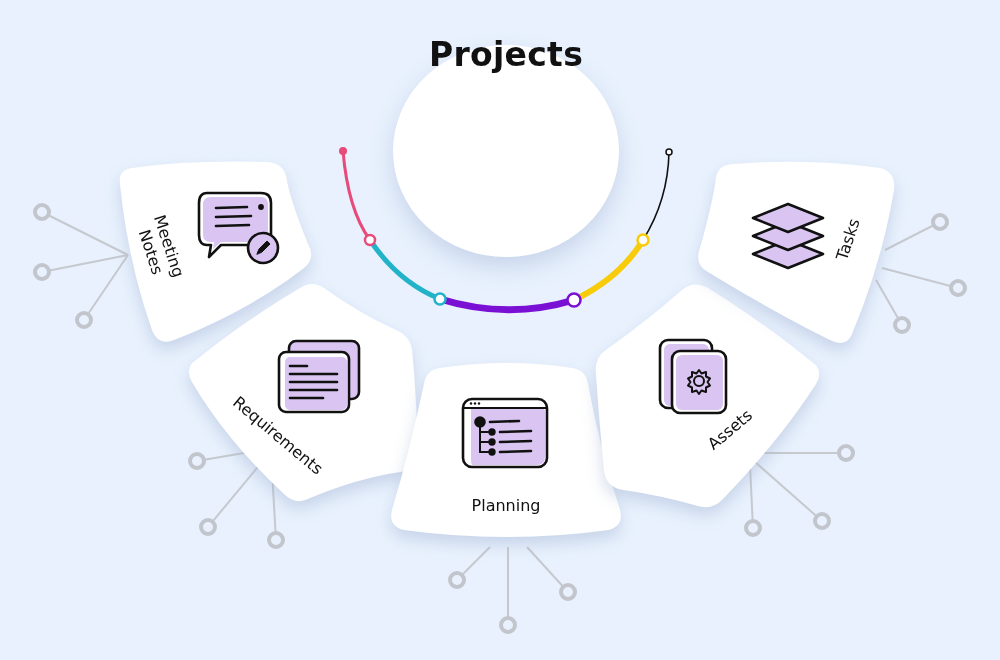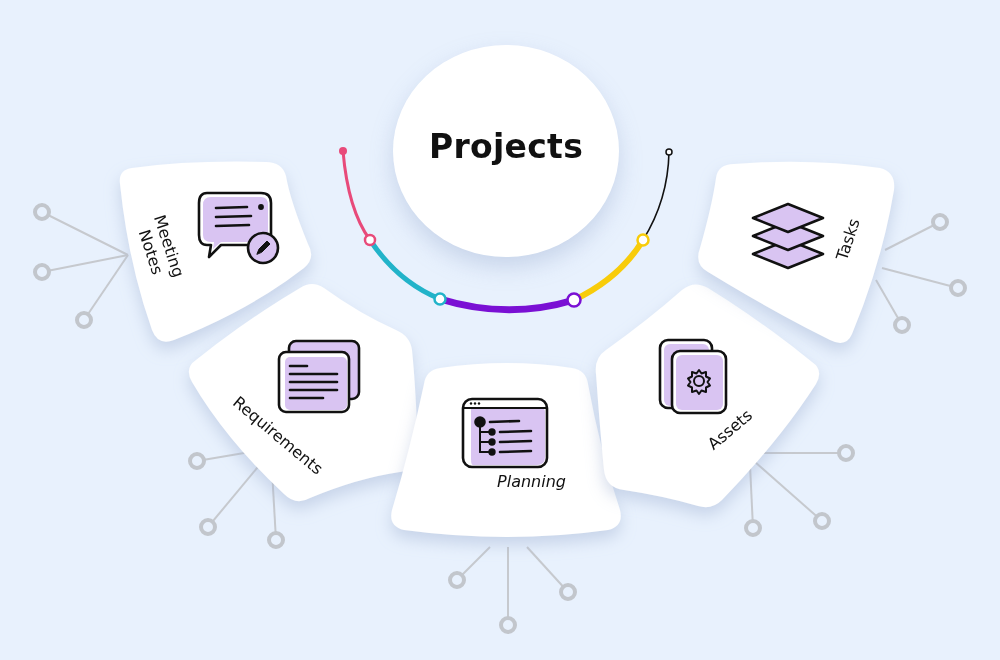--- a/index.html
+++ b/index.html
@@ -7,21 +7,21 @@
     width: 1000px; height: 660px; overflow: hidden;
     background: #e8f1fd;
     font-family: "DejaVu Sans", sans-serif;
     position: relative;
   }
   #diagram { position: absolute; left: 0; top: 0; width: 1000px; height: 660px; }
   .hub {
     position: absolute; left: 393px; top: 45px; width: 226px; height: 212px;
     border-radius: 50%; background: #ffffff;
     box-shadow: 0 10px 22px rgba(140,160,200,0.35);
-    display: flex; align-items: center; justify-content: center;
+    display: flex; align-items: flex-start; justify-content: center;
   }
   .hub-title {
     font-family: "DejaVu Sans", sans-serif; font-weight: bold;
     font-size: 33px; color: #111111; margin-top: -10px; letter-spacing: 0.3px;
   }
   .label {
     position: absolute; font-family: "DejaVu Sans", sans-serif;
     font-size: 16px; color: #111111; white-space: nowrap;
     transform-origin: center center;
   }
@@ -160,15 +160,15 @@
 
 <div class="hub">
   <span class="hub-title">Projects</span>
 </div>
 
 <div class="label" style="left:112px; top:230px; width:96px; text-align:center; transform: rotate(72deg); line-height:19px;">
   <div>Meeting</div>
   <div>Notes</div>
 </div>
 <div class="label" style="left:218px; top:426px; width:120px; text-align:center; transform: rotate(40deg);">Requirements</div>
-<div class="label" style="left:446px; top:472px; width:120px; text-align:right;font-style:italic;">Planning</div>
+<div class="label" style="left:446px; top:496px; width:120px; text-align:center;">Planning</div>
 <div class="label" style="left:680px; top:420px; width:100px; text-align:center; transform: rotate(-40deg);">Assets</div>
 <div class="label" style="left:808px; top:230px; width:80px; text-align:center; transform: rotate(-72deg);">Tasks</div>
 
 </body></html>

